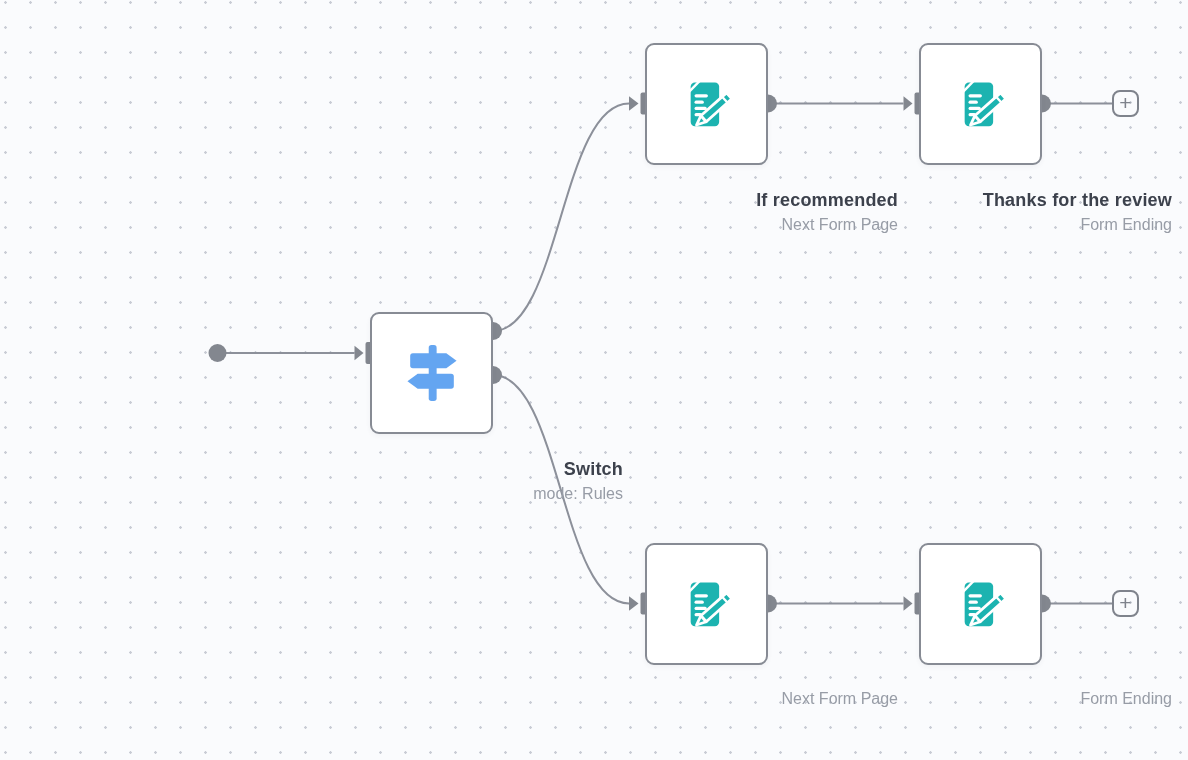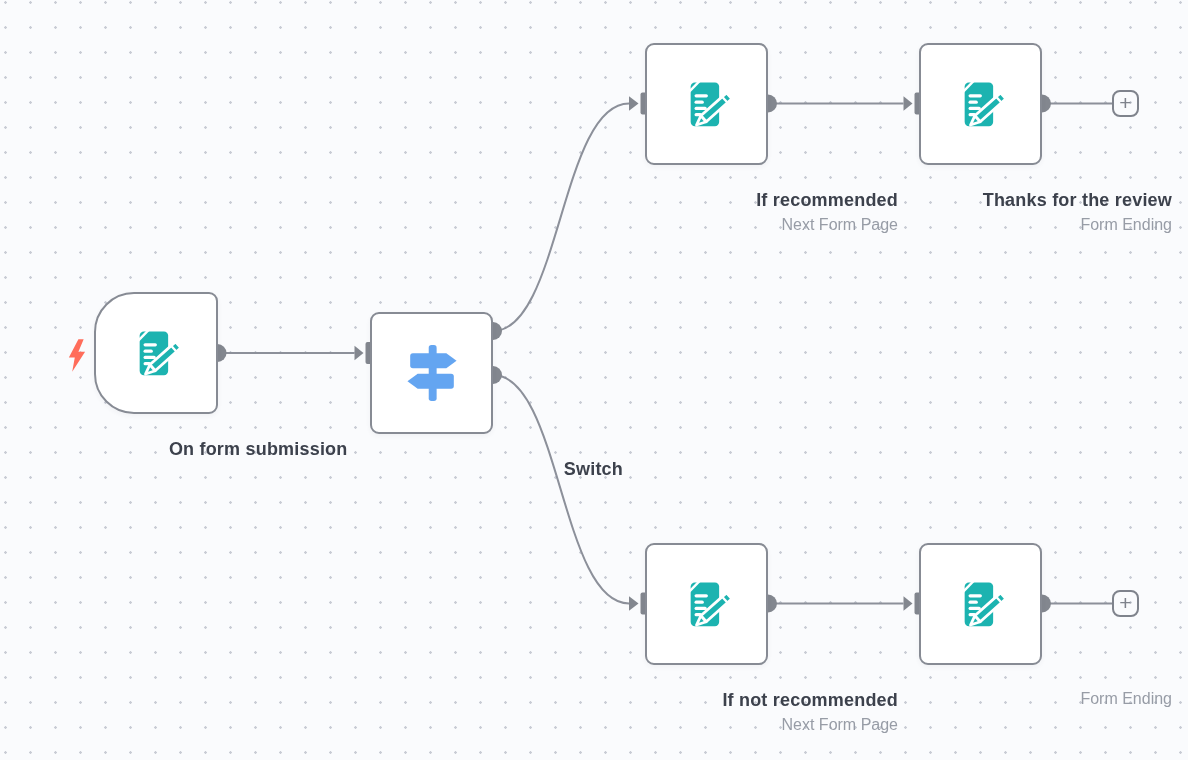--- a/index.html
+++ b/index.html
@@ -118,48 +118,32 @@
 
     <circle class="dot" cx="217.5" cy="353" r="9"></circle>
     <circle class="dot" cx="493" cy="331" r="9"></circle>
     <circle class="dot" cx="493" cy="375" r="9"></circle>
     <circle class="dot" cx="768" cy="103.5" r="9"></circle>
     <circle class="dot" cx="768" cy="603.5" r="9"></circle>
     <circle class="dot" cx="1042" cy="103.5" r="9"></circle>
     <circle class="dot" cx="1042" cy="603.5" r="9"></circle>
   </svg>
 
-  <div class="node-group" style="left:93.5px;top:292px;width:124px;">
-    <div class="node trigger">
-      <span class="bolt">
-        <svg class="icon-svg" width="21" height="35">
-            <use href="#sym-bolt-icon"></use>
-          </svg>
-      </span>
-      <span>
-        <svg class="icon-svg" width="56" height="54">
-            <use href="#sym-form-icon"></use>
-          </svg>
-      </span>
-    </div>
-    <div class="node-label">
-      <div class="title">On form submission</div>
-    </div>
-  </div>
 
   <div class="node-group" style="left:370px;top:292px;margin-top:20px;">
     <div class="node">
       <span>
         <svg class="icon-svg" width="66" height="60">
             <use href="#sym-switch-icon"></use>
           </svg>
       </span>
     </div>
     <div class="node-label">
       <div class="title">Switch</div>
+      <div class="subtitle">mode: Rules</div>
     </div>
   </div>
 
   <div class="node-group" style="left:645px;top:42.5px;">
     <div class="node">
       <span>
         <svg class="icon-svg" width="56" height="54">
             <use href="#sym-form-icon"></use>
           </svg>
       </span>
@@ -186,21 +170,20 @@
 
   <div class="node-group" style="left:645px;top:542.5px;">
     <div class="node">
       <span>
         <svg class="icon-svg" width="56" height="54">
             <use href="#sym-form-icon"></use>
           </svg>
       </span>
     </div>
     <div class="node-label">
-      <div class="title">If not recommended</div>
       <div class="subtitle">Next Form Page</div>
     </div>
   </div>
 
   <div class="node-group" style="left:919px;top:542.5px;">
     <div class="node">
       <span>
         <svg class="icon-svg" width="56" height="54">
             <use href="#sym-form-icon"></use>
           </svg>

